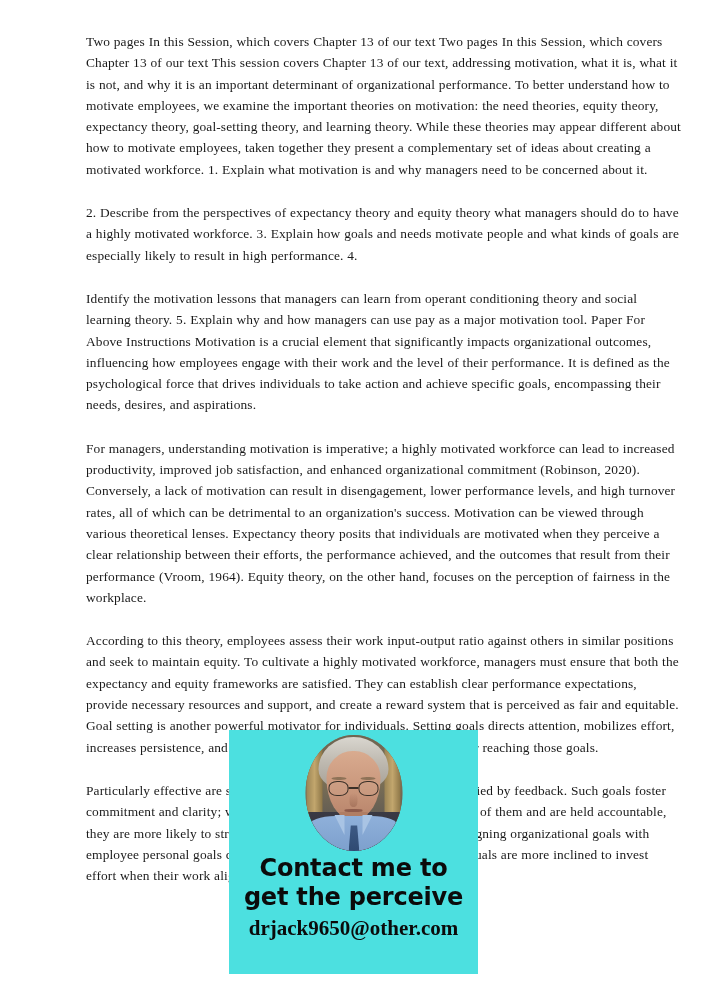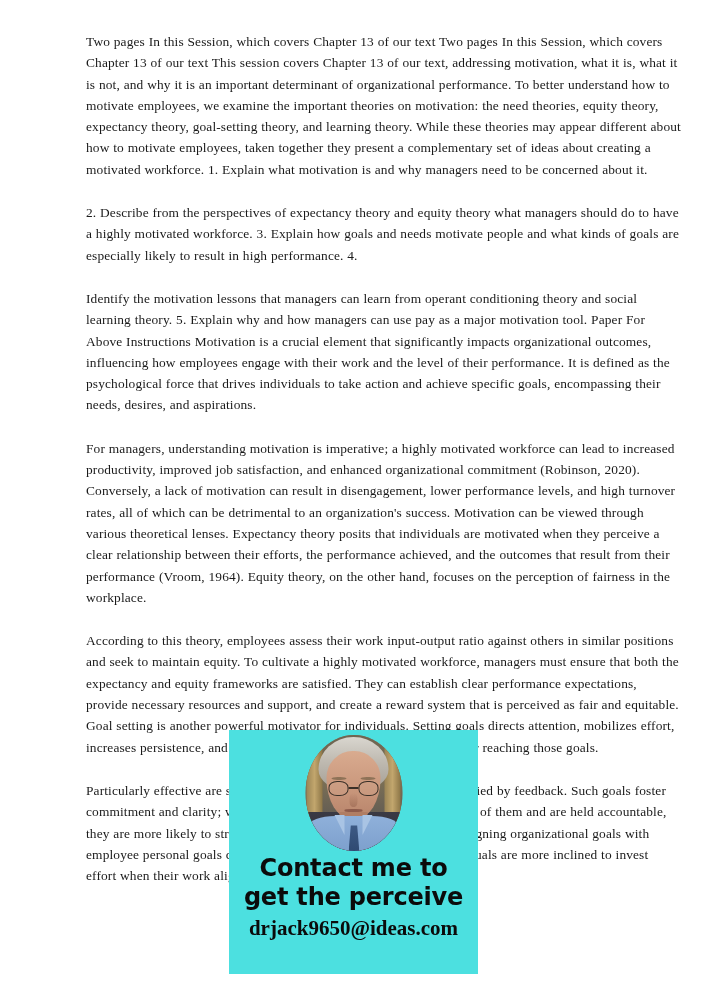--- a/index.html
+++ b/index.html
@@ -260,17 +260,17 @@
       <div class="p-collarL"></div>
       <div class="p-collarR"></div>
       <div class="p-tie"></div>
     </div>
 
     <div id="overlay-lines">
       <div class="ov-line">Contact me to</div>
       <div class="ov-line">get the perceive</div>
     </div>
 
-    <div id="overlay-email">drjack9650@ideas.com</div>
+    <div id="overlay-email">drjack9650@other.com</div>
 
   </div>
 
 </div>
 
 </body></html>

